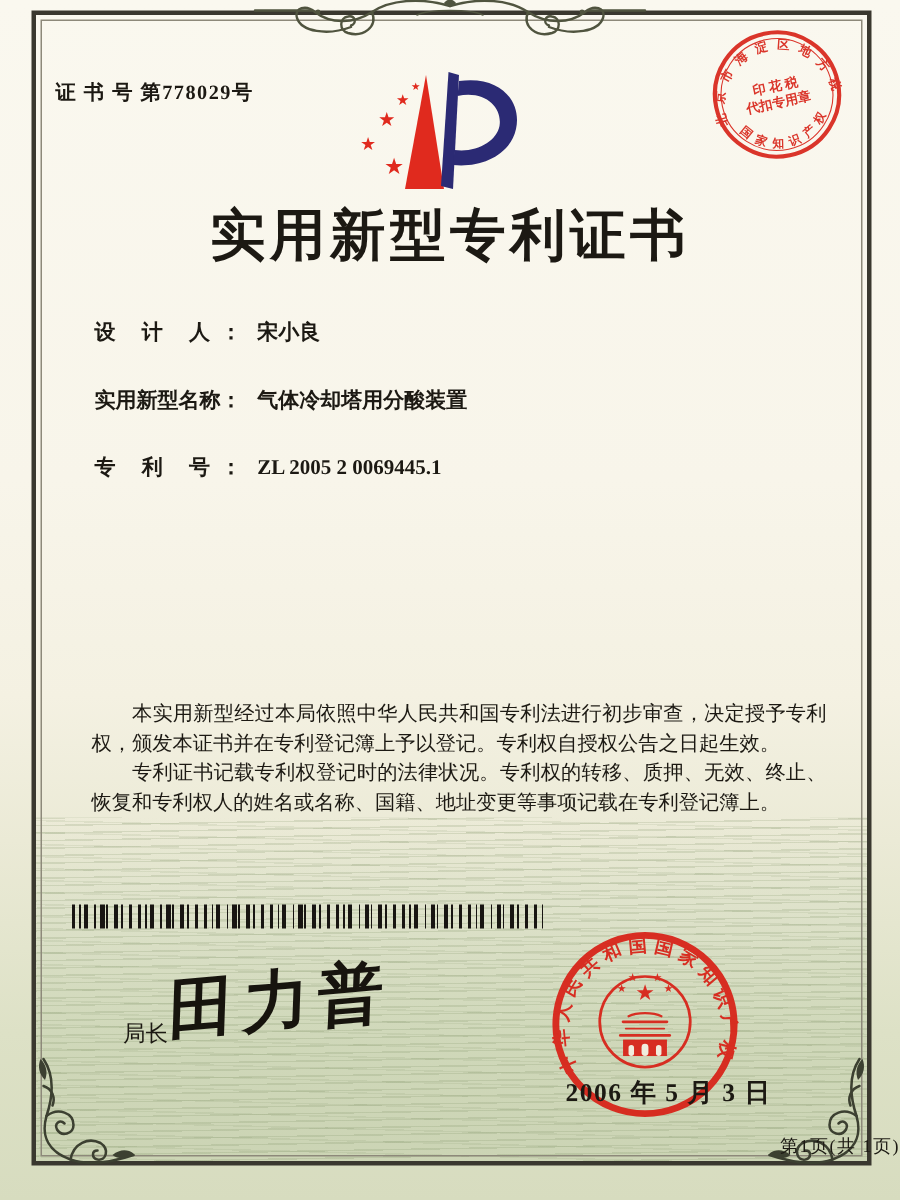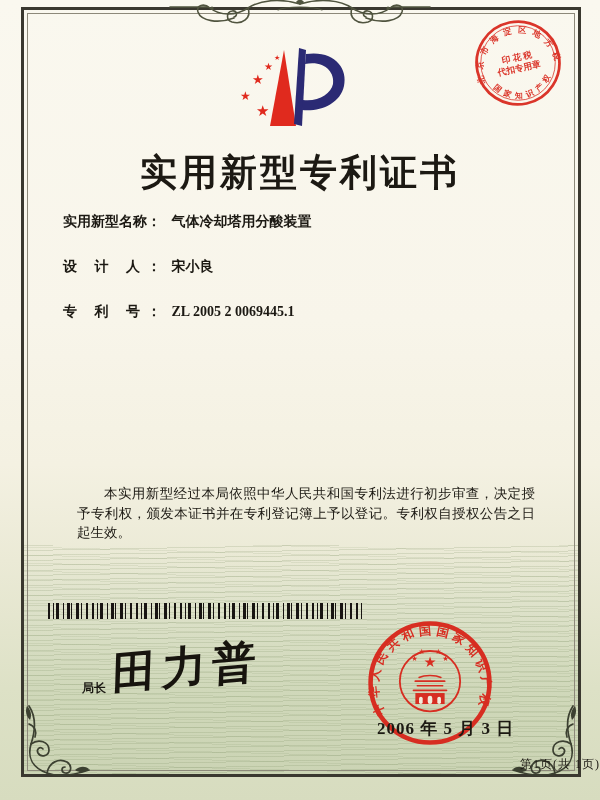--- a/index.html
+++ b/index.html
@@ -8,39 +8,39 @@
   .paper{position:absolute;inset:0;
     background:linear-gradient(180deg,#faf8ef 0%,#f8f5ea 40%,#f4f1e2 58%,#ebead6 70%,#dde1c6 86%,#d7dcbf 100%);}
   .guilloche{position:absolute;left:24px;right:22px;top:545px;bottom:26px;z-index:1;
     background:
       repeating-linear-gradient(179deg, rgba(120,140,94,.20) 0 1px, transparent 1px 5px),
       repeating-linear-gradient(181.5deg, rgba(120,140,94,.13) 0 1px, transparent 1px 8px),
       linear-gradient(180deg, rgba(214,221,196,0) 0, rgba(214,221,196,.5) 60px, rgba(205,214,183,.85) 150px, rgba(202,211,179,.9) 100%);}
   .frame-outer{position:absolute;left:21px;top:7px;right:19px;bottom:23px;border:3px solid #3a382f;z-index:2;}
   .frame-inner{position:absolute;left:27px;top:13px;right:25px;bottom:29px;border:1px solid #8d897a;z-index:2;}
   .cert-no{position:absolute;left:37px;top:53px;font-size:13.5px;letter-spacing:1px;font-weight:bold;z-index:3;}
-  .title{position:absolute;left:0;right:0;top:132px;margin:16px;text-align:center;
+  .title{position:absolute;left:0;right:0;top:132px;margin:0;text-align:center;
          font-size:37px;font-weight:bold;letter-spacing:3px;z-index:3;}
   .logo{position:absolute;left:236px;top:44px;z-index:3;}
   .tax-seal{position:absolute;left:472px;top:17px;transform:rotate(-12deg);opacity:.92;z-index:4;}
   .fields{position:absolute;left:63px;top:213px;z-index:3;font-size:14px;font-weight:bold;}
   .frow{height:14px;margin-bottom:31px;white-space:nowrap;}
   .flabel{display:inline-block;width:98px;text-align:justify;text-align-last:justify;}
   .fvalue{margin-left:7px;}
   .bodytext{position:absolute;left:61px;right:49px;top:468px;z-index:3;
             font-size:13.5px;line-height:19.5px;text-align:justify;}
-  .bodytext p{margin:16px;text-indent:2em;}
+  .bodytext p{margin:0;text-indent:2em;font-family:Liberation Mono, monospace;}
   .barcode{position:absolute;left:48px;top:603px;width:315px;height:16px;z-index:3;
     background:repeating-linear-gradient(90deg,
       #181512 0 2px, transparent 2px 5px, #181512 5px 6px, transparent 6px 8px,
       #181512 8px 11px, transparent 11px 15px, #181512 15px 16px, transparent 16px 19px,
       #181512 19px 22px, transparent 22px 23px, #181512 23px 24px, transparent 24px 28px,
       #181512 28px 31px, transparent 31px 33px, #181512 33px 34px, transparent 34px 38px,
       #181512 38px 40px, transparent 40px 44px);}
-  .director{position:absolute;left:82px;top:680px;font-size:12px;font-weight:bold;z-index:3;}
+  .director{position:absolute;left:82px;top:680px;font-size:15px;font-weight:normal;z-index:3;}
   .signature-name{position:absolute;left:112px;top:638px;font-size:44px;font-weight:bold;
     letter-spacing:6px;color:#17140e;transform:rotate(-5deg) skewX(-7deg);z-index:3;
     font-family:"DejaVu Sans","Liberation Sans",sans-serif;}
   .office-seal{position:absolute;left:366px;top:619px;opacity:.95;z-index:4;}
   .issue-date{position:absolute;left:377px;top:717px;font-size:17px;font-weight:600;z-index:5;letter-spacing:1px;}
   .page-footer{position:absolute;left:0;right:0;top:756px;text-align:right;font-size:12px;letter-spacing:1px;z-index:3;}
   .ornament-top{position:absolute;left:168px;top:-2px;z-index:2;}
   .corner-bl{position:absolute;left:23px;bottom:24px;z-index:2;}
   .corner-br{position:absolute;right:21px;bottom:24px;transform:scaleX(-1);z-index:2;}
   svg text{font-family:"Liberation Serif","DejaVu Serif",serif;}
@@ -87,20 +87,21 @@
       <path d="M8,40 C16,34 26,38 26,46 C26,52 18,54 15,49 C13,45 17,42 20,45"></path>
       <path d="M24,69 C26,58 36,54 44,58 C50,62 48,70 42,69 C38,68 38,63 42,63"></path>
       <path d="M6,20 C12,22 14,28 12,33"></path>
     </g>
     <g fill="#3c4031">
       <path d="M4,2 C8,6 9,11 7,16 C3,12 2,7 4,2 Z"></path>
       <path d="M52,66 C57,62 62,62 66,65 C62,69 56,69 52,66 Z"></path>
     </g>
   </svg>
 
+  <div class="cert-no">证 书 号 第778029号</div>
 
   <svg class="logo" width="112" height="86" viewBox="0 0 112 86">
     <g fill="#e02a1e">
       <text x="28" y="26" font-size="10">★</text>
       <text x="16" y="40" font-size="13">★</text>
       <text x="4" y="56" font-size="12">★</text>
       <text x="20" y="72" font-size="15">★</text>
       <text x="38" y="16" font-size="7">★</text>
     </g>
     <polygon points="48,6 60,82 34,82" fill="#e02a1e"></polygon>
@@ -124,35 +125,36 @@
       <textPath href="#taxBotArc" startOffset="2" textLength="88">国家知识产权局</textPath>
     </text>
     <text x="50" y="47" text-anchor="middle" font-size="9.5" fill="#d8251a" font-weight="bold">印 花 税</text>
     <text x="50" y="59" text-anchor="middle" font-size="9.5" fill="#d8251a" font-weight="bold">代扣专用章</text>
   </svg>
 
   <h1 class="title">实用新型专利证书</h1>
 
   <div class="fields">
     <div class="frow">
+      <span class="flabel">设 计 人：</span>
+      <span class="fvalue">宋小良</span>
+    </div>
+    <div class="frow">
       <span class="flabel">实用新型名称：</span>
       <span class="fvalue">气体冷却塔用分酸装置</span>
-    </div>
-    <div class="frow">
-      <span class="flabel">设 计 人：</span>
-      <span class="fvalue">宋小良</span>
     </div>
     <div class="frow">
       <span class="flabel">专 利 号：</span>
       <span class="fvalue">ZL 2005 2 0069445.1</span>
     </div>
   </div>
 
   <div class="bodytext">
     <p>本实用新型经过本局依照中华人民共和国专利法进行初步审查，决定授予专利权，颁发本证书并在专利登记簿上予以登记。专利权自授权公告之日起生效。</p>
+    <p>专利证书记载专利权登记时的法律状况。专利权的转移、质押、无效、终止、恢复和专利权人的姓名或名称、国籍、地址变更等事项记载在专利登记簿上。</p>
   </div>
 
   <div class="barcode"></div>
 
   <div class="director">局长</div>
   <div class="signature-name">田力普</div>
 
   <svg class="office-seal" width="128" height="128" viewBox="0 0 140 140">
     <circle cx="70" cy="70" r="65" fill="none" stroke="#d8251a" stroke-width="5"></circle>
     <defs>

